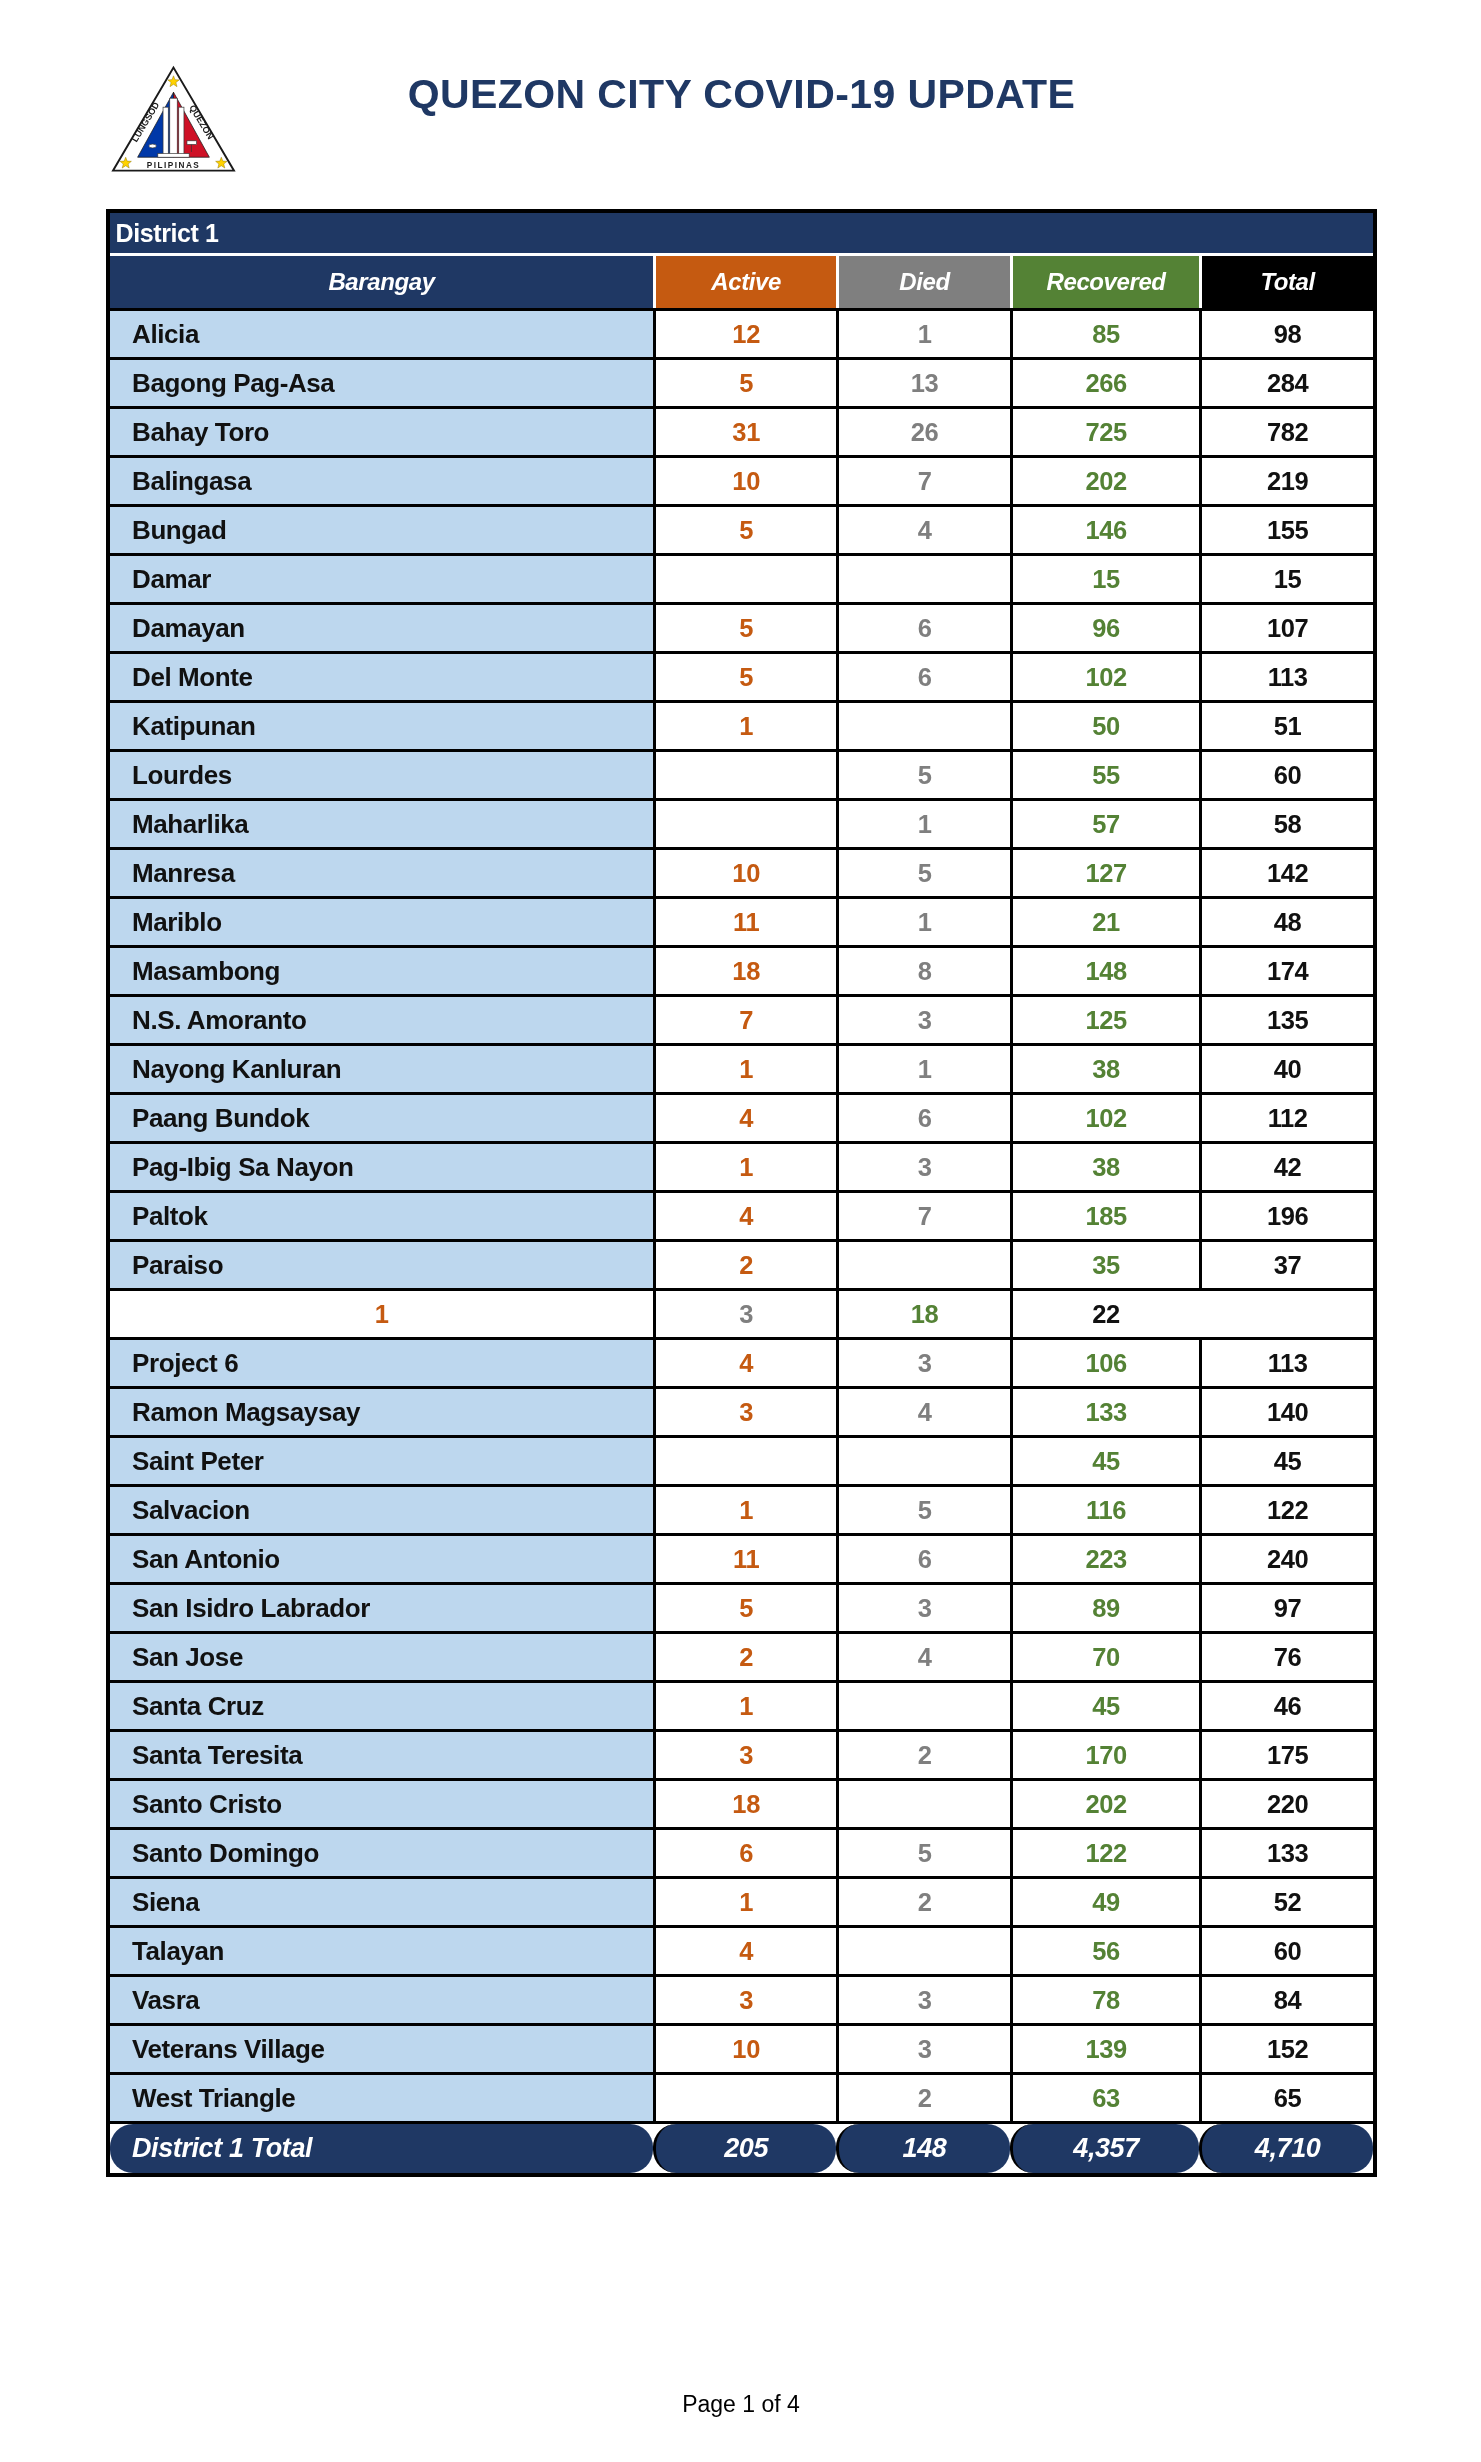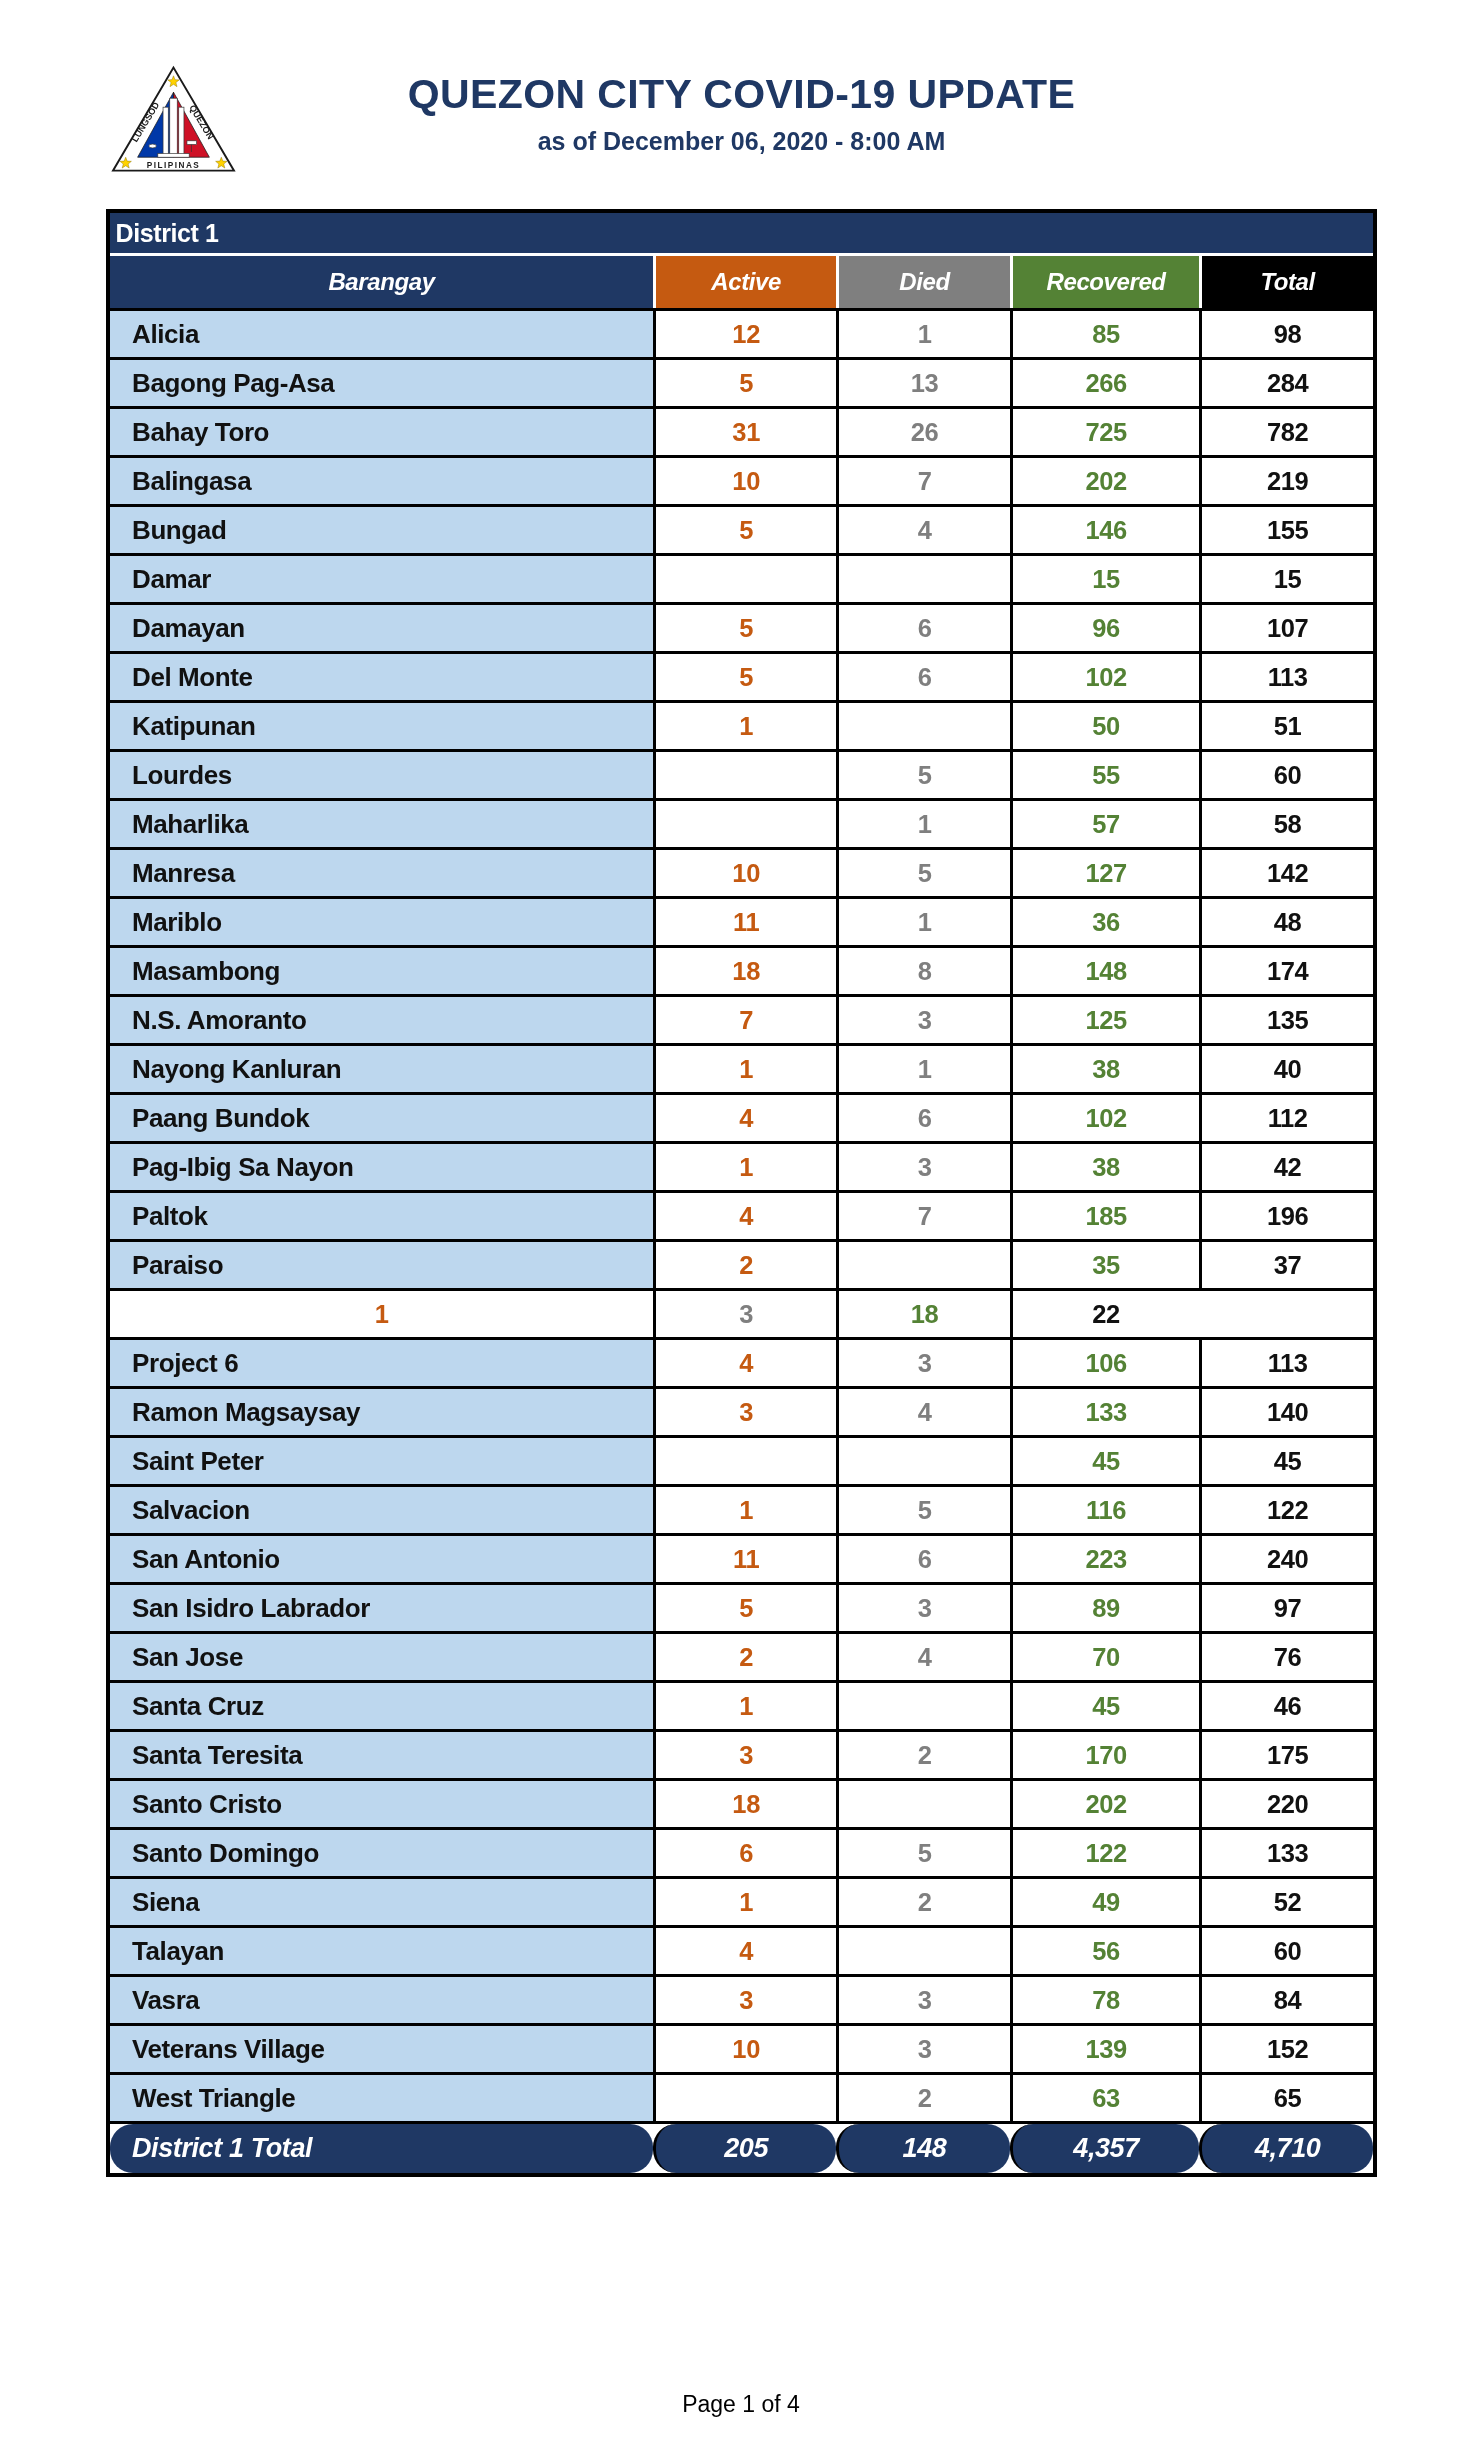--- a/index.html
+++ b/index.html
@@ -117,21 +117,20 @@
       <polygon transform="translate(149,131)" points="0,-8 -2,-2.8 -7.6,-2.5 -3.2,1.1 -4.7,6.5 0,3.4 4.7,6.5 3.2,1.1 7.6,-2.5 2,-2.8"></polygon>
     </g>
 
     <text transform="translate(51,78) rotate(-59)" text-anchor="middle" font-size="12">LUNGSOD</text>
     <text transform="translate(119,78) rotate(59)" text-anchor="middle" font-size="12">QUEZON</text>
     <text x="85" y="137" text-anchor="middle" font-size="11" letter-spacing="2">PILIPINAS</text>
   </svg>
 
   <div class="titles">
     <div class="main-title">QUEZON CITY COVID-19 UPDATE</div>
-    <div class="sub-title">as of December 06, 2020 - 8:00 AM</div>
   </div>
 
   <div class="table-wrap">
     <div class="covid-table">
 
       <div class="district-bar">District 1</div>
 
       <div class="grid-row header-row">
         <div class="hcell h-barangay">Barangay</div>
         <div class="hcell h-active">Active</div>
@@ -222,21 +221,21 @@
             <div class="cell name-cell">Manresa</div>
             <div class="cell num col-active">10</div>
             <div class="cell num col-died">5</div>
             <div class="cell num col-recovered">127</div>
             <div class="cell num col-total">142</div>
           </div>
           <div class="grid-row row">
             <div class="cell name-cell">Mariblo</div>
             <div class="cell num col-active">11</div>
             <div class="cell num col-died">1</div>
-            <div class="cell num col-recovered">36</div>
+            <div class="cell num col-recovered">21</div>
             <div class="cell num col-total">48</div>
           </div>
           <div class="grid-row row">
             <div class="cell name-cell">Masambong</div>
             <div class="cell num col-active">18</div>
             <div class="cell num col-died">8</div>
             <div class="cell num col-recovered">148</div>
             <div class="cell num col-total">174</div>
           </div>
           <div class="grid-row row">

